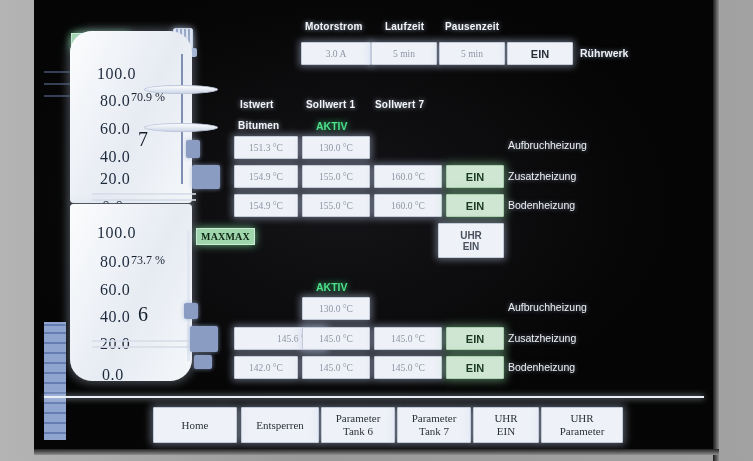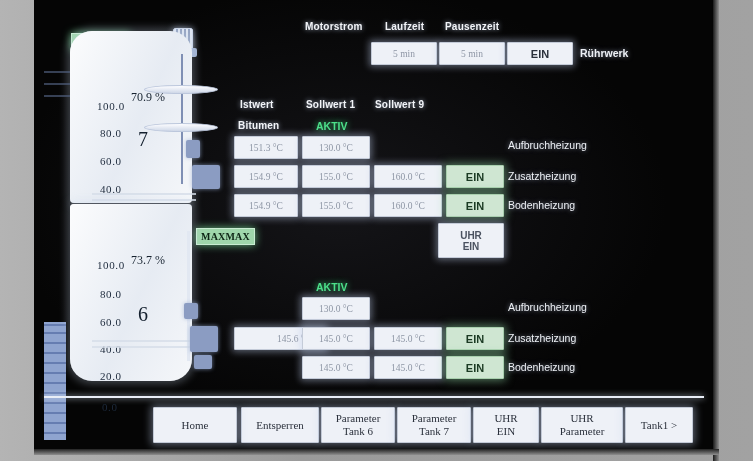--- a/index.html
+++ b/index.html
@@ -26,22 +26,22 @@
         border-radius:4px 4px 22px 22px;}
   .tank .sheen{position:absolute;inset:0;border-radius:inherit;
         background:linear-gradient(115deg,rgba(255,255,255,.85) 0%,rgba(222,230,242,.25) 55%,rgba(255,255,255,.55) 100%);}
   .bar{position:absolute;left:10px;width:22px;background:#8fa4cf;}
   .bar.top{bottom:12px;height:118px;}
   .bar.bot{bottom:14px;height:112px;}
   .bar i{position:absolute;left:0;width:100%;height:2px;background:#5f77ab;opacity:.85;}
   .scaleticks{position:absolute;left:10px;width:34px;}
   .scaleticks u{position:absolute;left:0;width:26px;height:1.5px;background:#51617f;
         text-decoration:none;opacity:.65;}
-  .slbl{position:absolute;font-family:"Liberation Serif",serif;font-size:11px;color:#1d2a3c;
-        letter-spacing:.6px;margin-top:35px;}
+  .slbl{position:absolute;font-family:"Liberation Serif",serif;font-size:16px;color:#1d2a3c;
+        letter-spacing:.6px;}
   .pct{position:absolute;font-family:"Liberation Serif",serif;font-size:12px;color:#16222f;}
   .tnum{position:absolute;font-family:"Liberation Serif",serif;font-size:20px;color:#14202e;}
   .stem{position:absolute;background:#7f8fb4;}
   .flange{position:absolute;background:#8b9cc2;border-radius:2px;
         box-shadow:0 0 4px rgba(150,170,210,.7);}
   .motor{position:absolute;left:139px;top:28px;width:18px;height:20px;
         background:repeating-linear-gradient(90deg,#dfe6f2 0 2px,#93a2c0 2px 4px);
         border:1px solid #c9d3e6;border-radius:2px;
         box-shadow:0 0 7px rgba(190,205,235,.8);}
   .motorbase{position:absolute;left:133px;top:48px;width:30px;height:9px;
@@ -88,20 +88,21 @@
 </head>
 <body>
 
 <div class="bezel"></div>
 <div class="screen">
 
   <div class="hdr" style="left:271px;top:21px;">Motorstrom</div>
   <div class="hdr" style="left:351px;top:21px;">Laufzeit</div>
   <div class="hdr" style="left:411px;top:21px;">Pausenzeit</div>
 
+  <div class="fld" style="left:267px;top:42px;width:68px;height:21px;">3.0 A</div>
   <div class="fld" style="left:337px;top:42px;width:64px;height:21px;">5 min</div>
   <div class="fld" style="left:405px;top:42px;width:64px;height:21px;">5 min</div>
   <div class="fld" style="left:473px;top:42px;width:64px;height:21px;color:#2b313c;font-weight:bold;font-size:11px;font-family:'Liberation Sans',sans-serif;">EIN</div>
   <div class="rlbl" style="left:546px;top:47px;font-weight:bold;">Rührwerk</div>
 
   <div class="maxmax" style="left:37px;top:33px;">MAXMAX</div>
   <div class="motor"></div>
   <div class="motorbase"></div>
 
   <div class="tank top">
@@ -169,21 +170,21 @@
   <div class="pct" style="left:97px;top:253px;">73.7 %</div>
   <div class="tnum" style="left:104px;top:303px;">6</div>
   <div class="pipe" style="left:58px;top:340px;width:108px;"></div>
   <div class="pipe" style="left:58px;top:346px;width:108px;"></div>
   <div class="flange" style="left:150px;top:303px;width:14px;height:16px;"></div>
   <div class="flange" style="left:156px;top:326px;width:28px;height:26px;"></div>
   <div class="flange" style="left:160px;top:355px;width:18px;height:14px;"></div>
 
   <div class="hdr" style="left:206px;top:99px;">Istwert</div>
   <div class="hdr" style="left:272px;top:99px;">Sollwert 1</div>
-  <div class="hdr" style="left:341px;top:99px;">Sollwert 9</div>
+  <div class="hdr" style="left:341px;top:99px;">Sollwert 7</div>
   <div class="hdr" style="left:204px;top:120px;">Bitumen</div>
   <div class="aktiv" style="left:282px;top:120px;">AKTIV</div>
 
   <div class="fld" style="left:200px;top:136px;width:62px;height:21px;">151.3 °C</div>
   <div class="fld" style="left:268px;top:136px;width:66px;height:21px;">130.0 °C</div>
   <div class="rlbl" style="left:474px;top:139px;">Aufbruchheizung</div>
 
   <div class="fld" style="left:200px;top:165px;width:62px;height:21px;">154.9 °C</div>
   <div class="fld" style="left:268px;top:165px;width:66px;height:21px;">155.0 °C</div>
   <div class="fld" style="left:340px;top:165px;width:66px;height:21px;">160.0 °C</div>
@@ -205,20 +206,21 @@
 
   <div class="fld" style="left:268px;top:297px;width:66px;height:21px;">130.0 °C</div>
   <div class="rlbl" style="left:474px;top:301px;">Aufbruchheizung</div>
 
   <div class="fld" style="left:200px;top:327px;width:62px;height:21px;padding-left:28px;">145.6 °C</div>
   <div class="fld" style="left:268px;top:327px;width:66px;height:21px;">145.0 °C</div>
   <div class="fld" style="left:340px;top:327px;width:66px;height:21px;">145.0 °C</div>
   <div class="fld grn" style="left:412px;top:327px;width:56px;height:21px;">EIN</div>
   <div class="rlbl" style="left:474px;top:332px;">Zusatzheizung</div>
 
+  <div class="fld" style="left:200px;top:356px;width:62px;height:21px;">142.0 °C</div>
   <div class="fld" style="left:268px;top:356px;width:66px;height:21px;">145.0 °C</div>
   <div class="fld" style="left:340px;top:356px;width:66px;height:21px;">145.0 °C</div>
   <div class="fld grn" style="left:412px;top:356px;width:56px;height:21px;">EIN</div>
   <div class="rlbl" style="left:474px;top:361px;">Bodenheizung</div>
 
 </div>
 
 <div class="sep"></div>
 
 <div class="btnbar">
@@ -237,19 +239,16 @@
     <b>Tank 7</b>
   </div>
   <div class="btn" style="left:439px;width:64px;">
     <b>UHR</b>
     <b>EIN</b>
   </div>
   <div class="btn" style="left:507px;width:80px;">
     <b>UHR</b>
     <b>Parameter</b>
   </div>
-  <div class="btn" style="left:591px;width:66px;">
-    <b>Tank1 &gt;</b>
-  </div>
 </div>
 
 <div class="shadowedge"></div>
 <div class="botedge"></div>
 
 </body></html>

